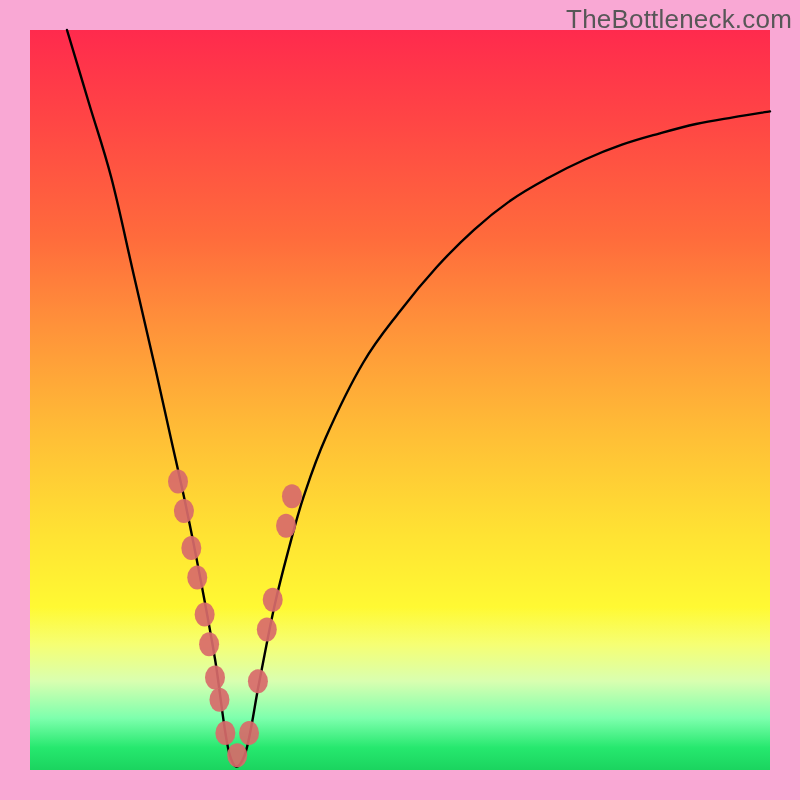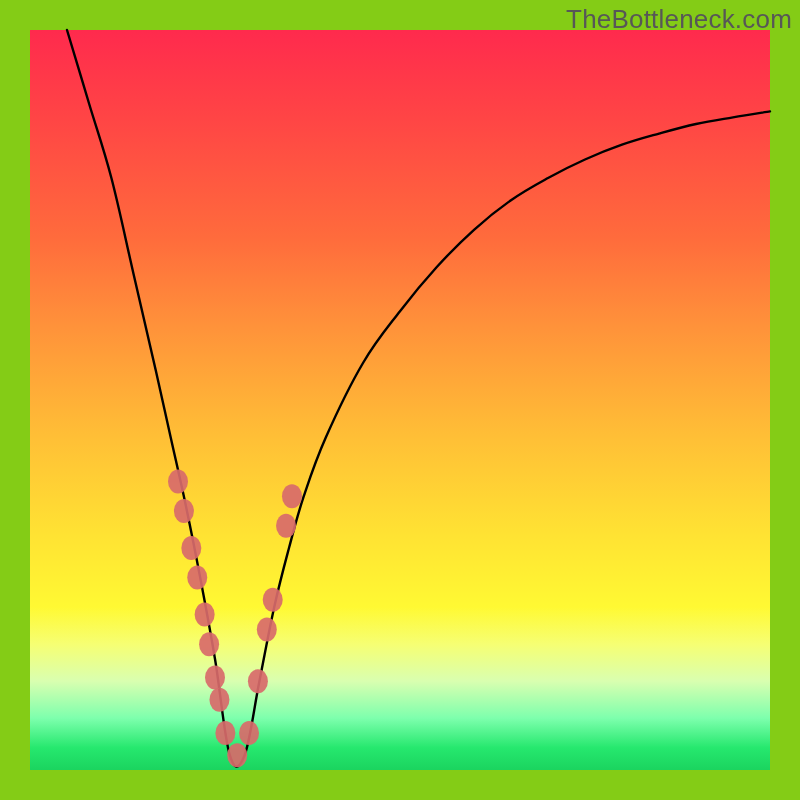--- a/index.html
+++ b/index.html
@@ -10,21 +10,21 @@
     background: #000000;
     overflow: hidden;
     font-family: Arial, Helvetica, sans-serif;
   }
   .frame {
     position: absolute;
     top: 0;
     left: 0;
     width: 800px;
     height: 800px;
-    background: #84cc16;
+    background: #f9a8d4;
   }
   .plot-area {
     position: absolute;
     top: 30px;
     left: 30px;
     width: 740px;
     height: 740px;
     background: linear-gradient(
       to bottom,
       #ff2a4d 0%,

